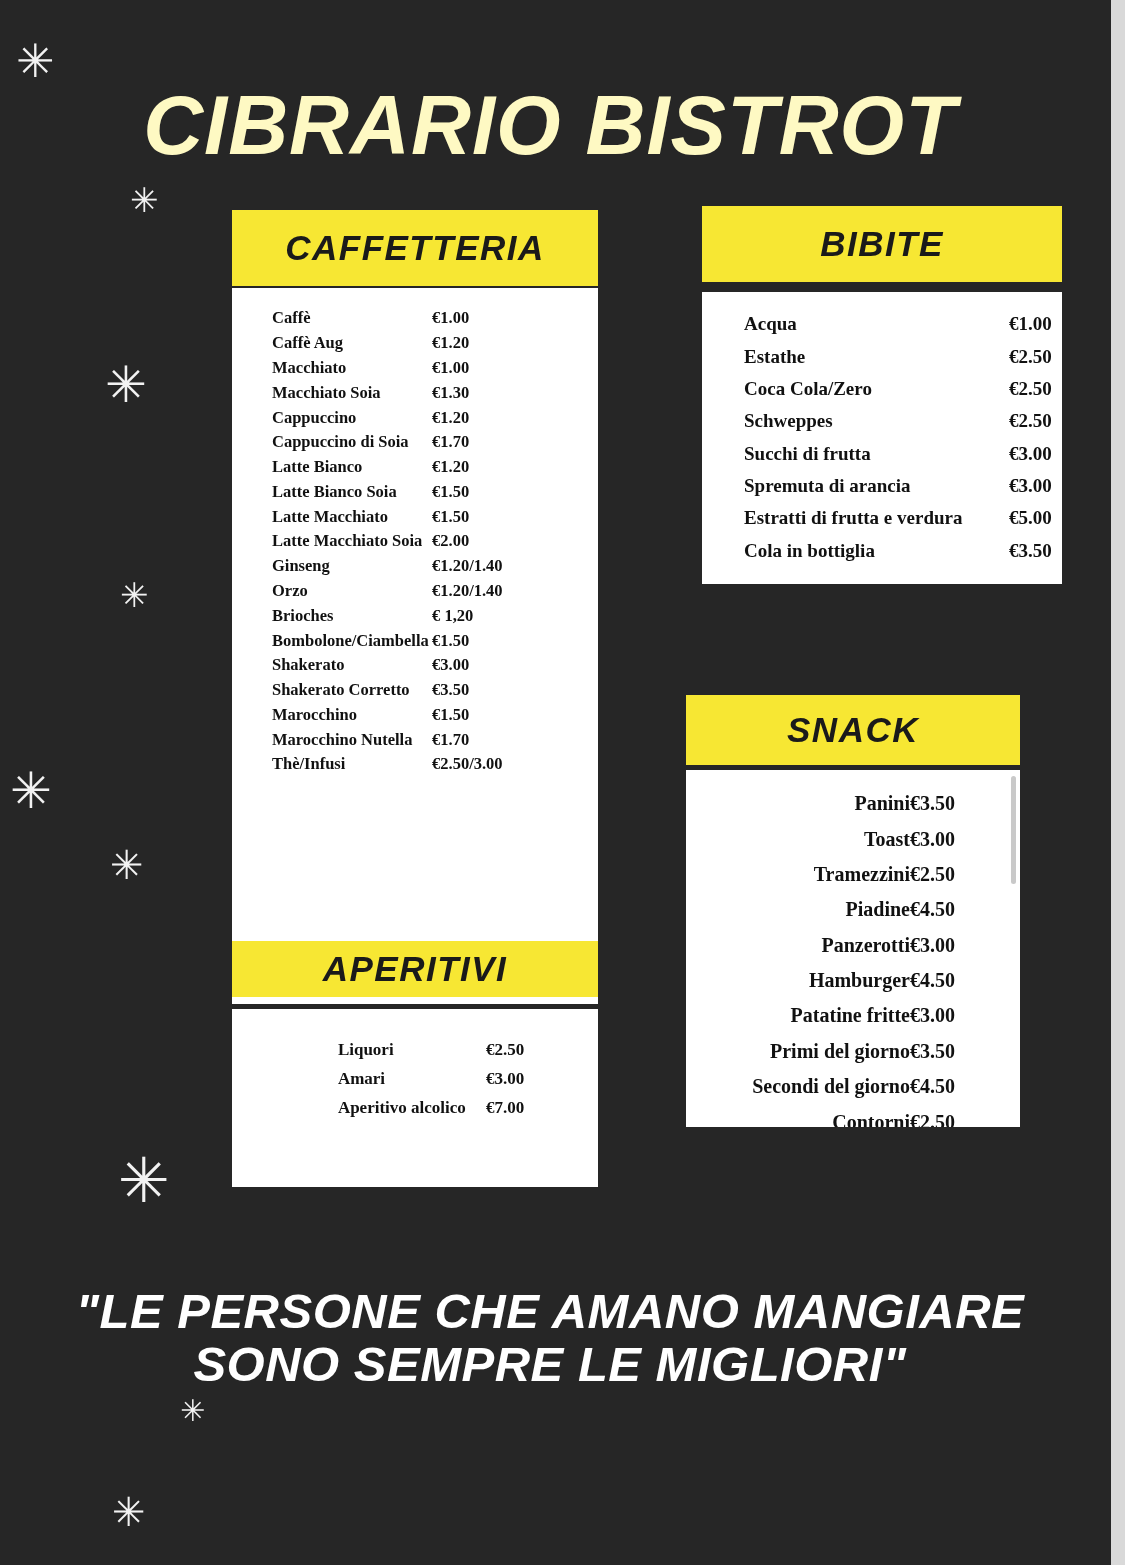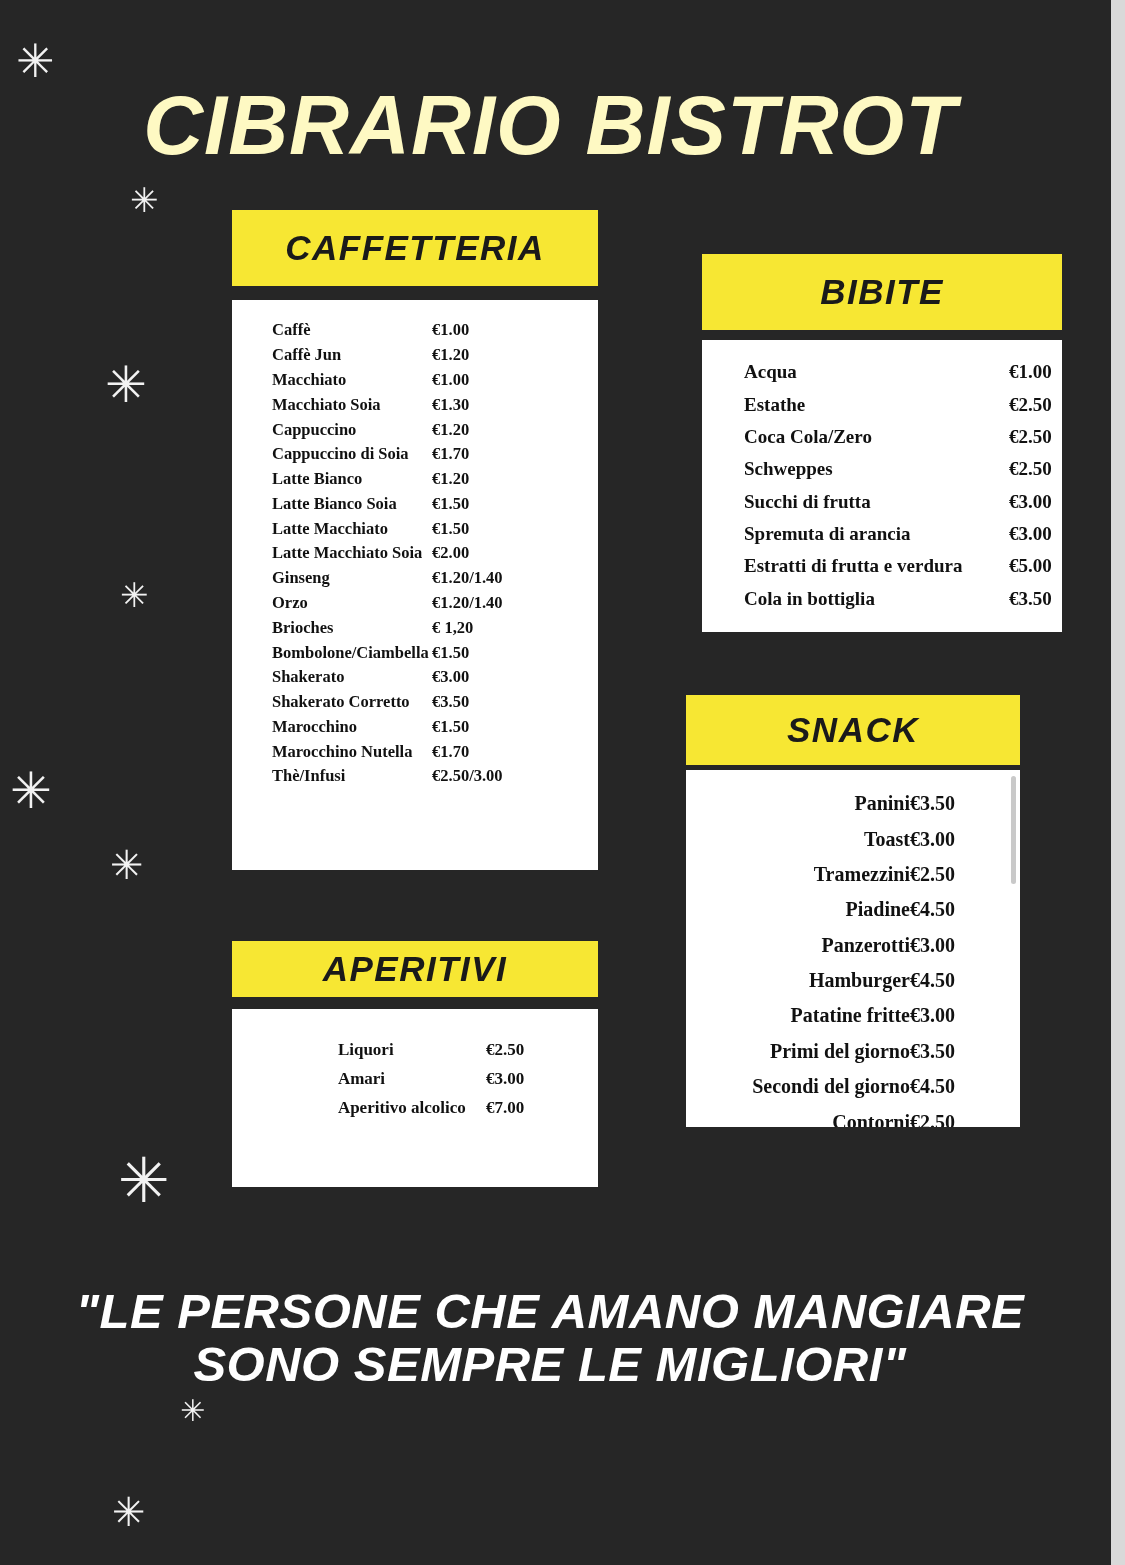--- a/index.html
+++ b/index.html
@@ -87,34 +87,34 @@
   .item-name {
     white-space: nowrap;
   }
   .item-price {
     white-space: nowrap;
   }
 
   
   #caffetteria { left: 232px; top: 210px; width: 366px; }
   #caffetteria .sec-header { width: 366px; height: 76px; }
-  #caffetteria .sec-body { width: 366px; height: 570px; padding: 18px 0 0 0; margin-top: 14px; }
+  #caffetteria .sec-body { width: 366px; height: 716px; padding: 18px 0 0 0; margin-top: 2px; }
   #caffetteria .item-row { font-size: 16.5px; padding: 2.4px 0 2.4px 40px; }
   #caffetteria .item-name { width: 160px; }
 
   
   #aperitivi { left: 232px; top: 941px; width: 366px; }
   #aperitivi .sec-header { width: 366px; height: 56px; }
   #aperitivi .sec-body { width: 366px; height: 178px; padding: 26px 0 0 0; margin-top: 12px; }
   #aperitivi .item-row { font-size: 17px; padding: 4.5px 0 4.5px 32px; justify-content: center; }
   #aperitivi .item-name { width: 148px; }
 
   
   #bibite { left: 702px; top: 206px; width: 360px; }
-  #bibite .sec-header { width: 360px; height: 76px; margin-top: 48px; }
+  #bibite .sec-header { width: 360px; height: 76px; }
   #bibite .sec-body { width: 360px; height: 292px; padding: 16px 0 0 0; margin-top: 10px; }
   #bibite .item-row { font-size: 19px; padding: 5.2px 0 5.2px 42px; gap: 41px; }
   #bibite .item-name { width: 224px; }
 
   
   #snack { left: 686px; top: 695px; width: 334px; }
   #snack .sec-header { width: 334px; height: 70px; margin-left: 0; }
   #snack .sec-body { width: 334px; height: 357px; padding: 16px 0 0 0; margin-top: 5px; position: relative; overflow: hidden; text-align: right; }
   #snack .item-row { font-size: 20px; padding: 6.2px 0 6.2px 58px; }
   #snack .item-name { width: 166px; }
@@ -164,21 +164,21 @@
   <div class="title">CIBRARIO BISTROT</div>
 
   <div class="section" id="caffetteria">
     <div class="sec-header">CAFFETTERIA</div>
     <div class="sec-body">
       <div class="item-row">
           <span class="item-name">Caffè</span>
           <span class="item-price">€1.00</span>
         </div>
       <div class="item-row">
-          <span class="item-name">Caffè Jun</span>
+          <span class="item-name">Caffè Aug</span>
           <span class="item-price">€1.20</span>
         </div>
       <div class="item-row">
           <span class="item-name">Macchiato</span>
           <span class="item-price">€1.00</span>
         </div>
       <div class="item-row">
           <span class="item-name">Macchiato Soia</span>
           <span class="item-price">€1.30</span>
         </div>

